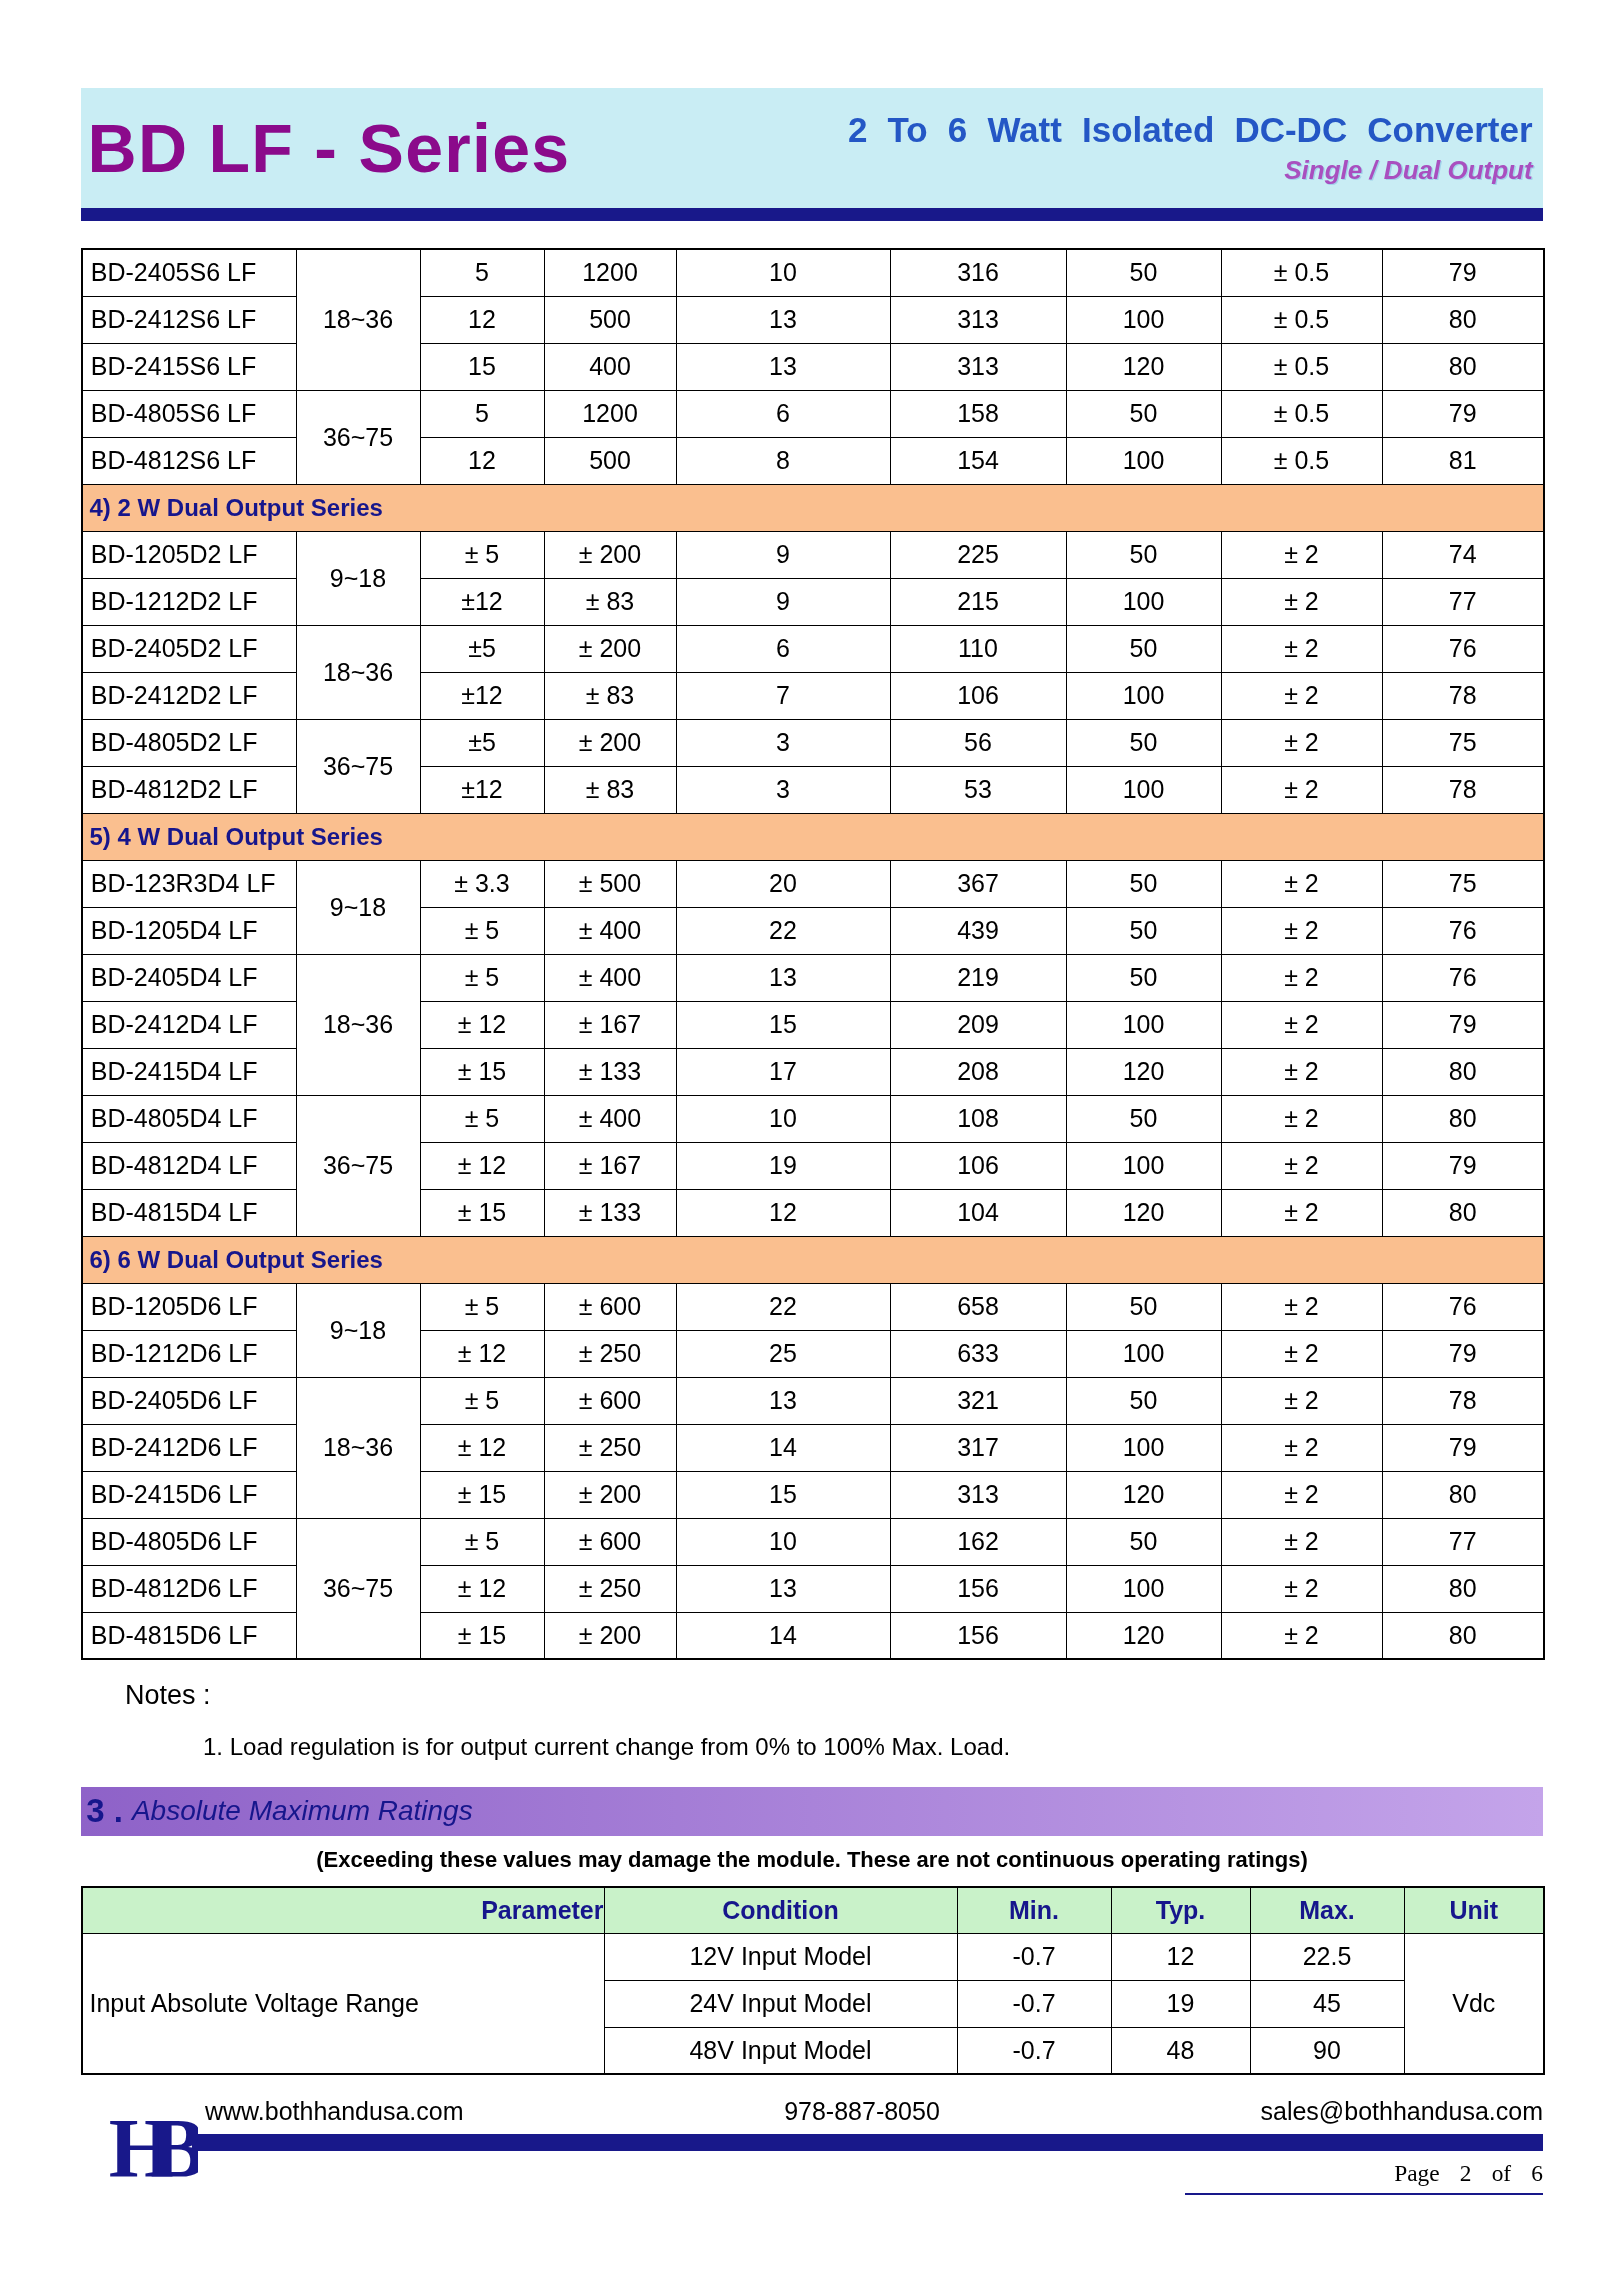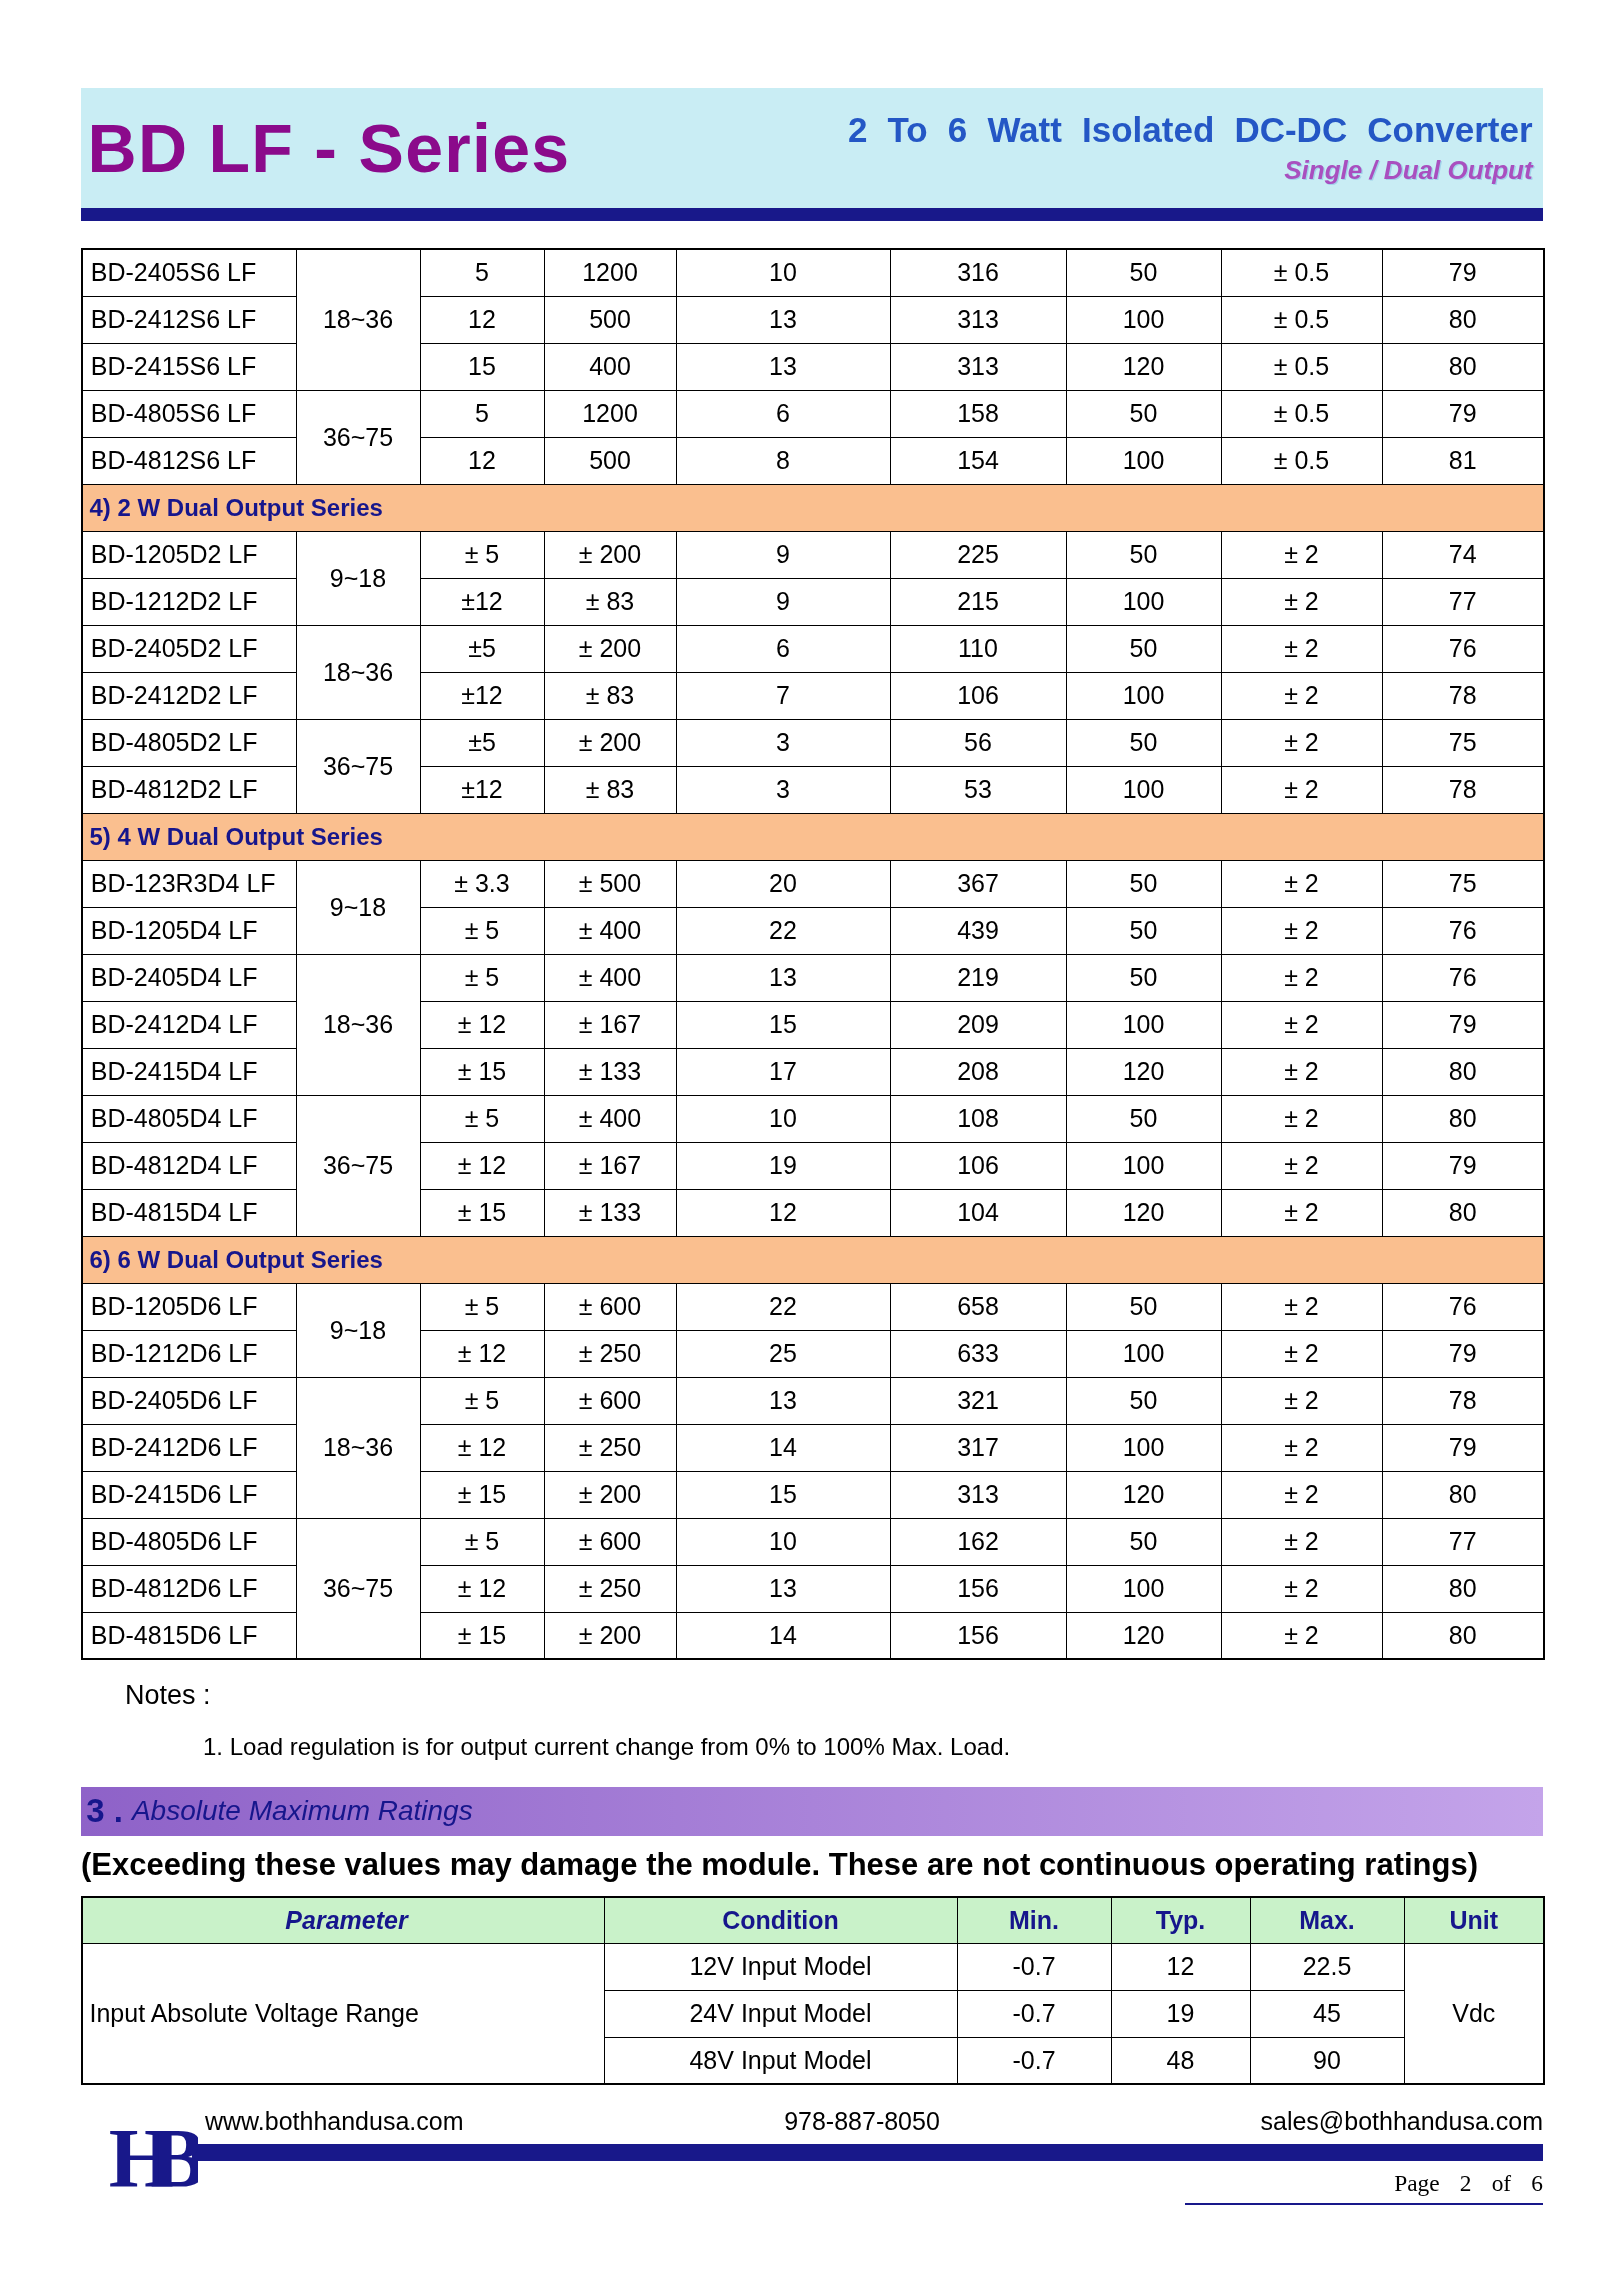--- a/index.html
+++ b/index.html
@@ -62,31 +62,31 @@
   .note-item{margin-top:22px;padding-left:78px;font-size:24px;}
 
   
   .ratings-banner{
     margin-top:26px;height:49px;width:1462px;
     background:linear-gradient(to right,var(--band-from),var(--band-to));
     display:flex;align-items:center;padding-left:5.2px;
   }
   .ratings-number{font-size:33px;font-weight:bold;color:var(--header-text);margin-right:9px;}
   .ratings-title{font-size:28px;font-weight:normal;font-style:italic;color:var(--header-text);text-align:center;}
-  .ratings-caveat{margin-top:11.7px;font-size:31px;font-weight:bold;}
+  .ratings-caveat{margin-top:11.7px;font-size:22px;font-weight:bold;text-align:center;}
 
   .ratings-table{margin-top:13px;width:1462px;font-size:25px;border:2px solid #000;}
   .ratings-table th,.ratings-table td{
     border:1.3px solid #000;height:47px;text-align:center;vertical-align:middle;
     padding:0;overflow:hidden;white-space:nowrap;
   }
   .ratings-table th{
     background:var(--green-bg);color:var(--header-text);font-weight:bold;height:46px;
   }
-  .ratings-table th.param-h{text-align:center;padding-left:6.5px;font-style:italic;}
+  .ratings-table th.param-h{text-align:right;padding-left:6.5px;}
   .ratings-table td.param{text-align:left;padding-left:6.5px;white-space:normal;}
 
   
   .footer{margin-top:18px;position:relative;height:150px;}
   .logo{position:absolute;left:26px;top:0;width:91px;height:98px;}
   .logo svg{width:100%;height:100%;}
   .contact-row{
     margin-left:124px;display:flex;justify-content:space-between;
     align-items:flex-end;font-size:25px;height:33px;
   }

